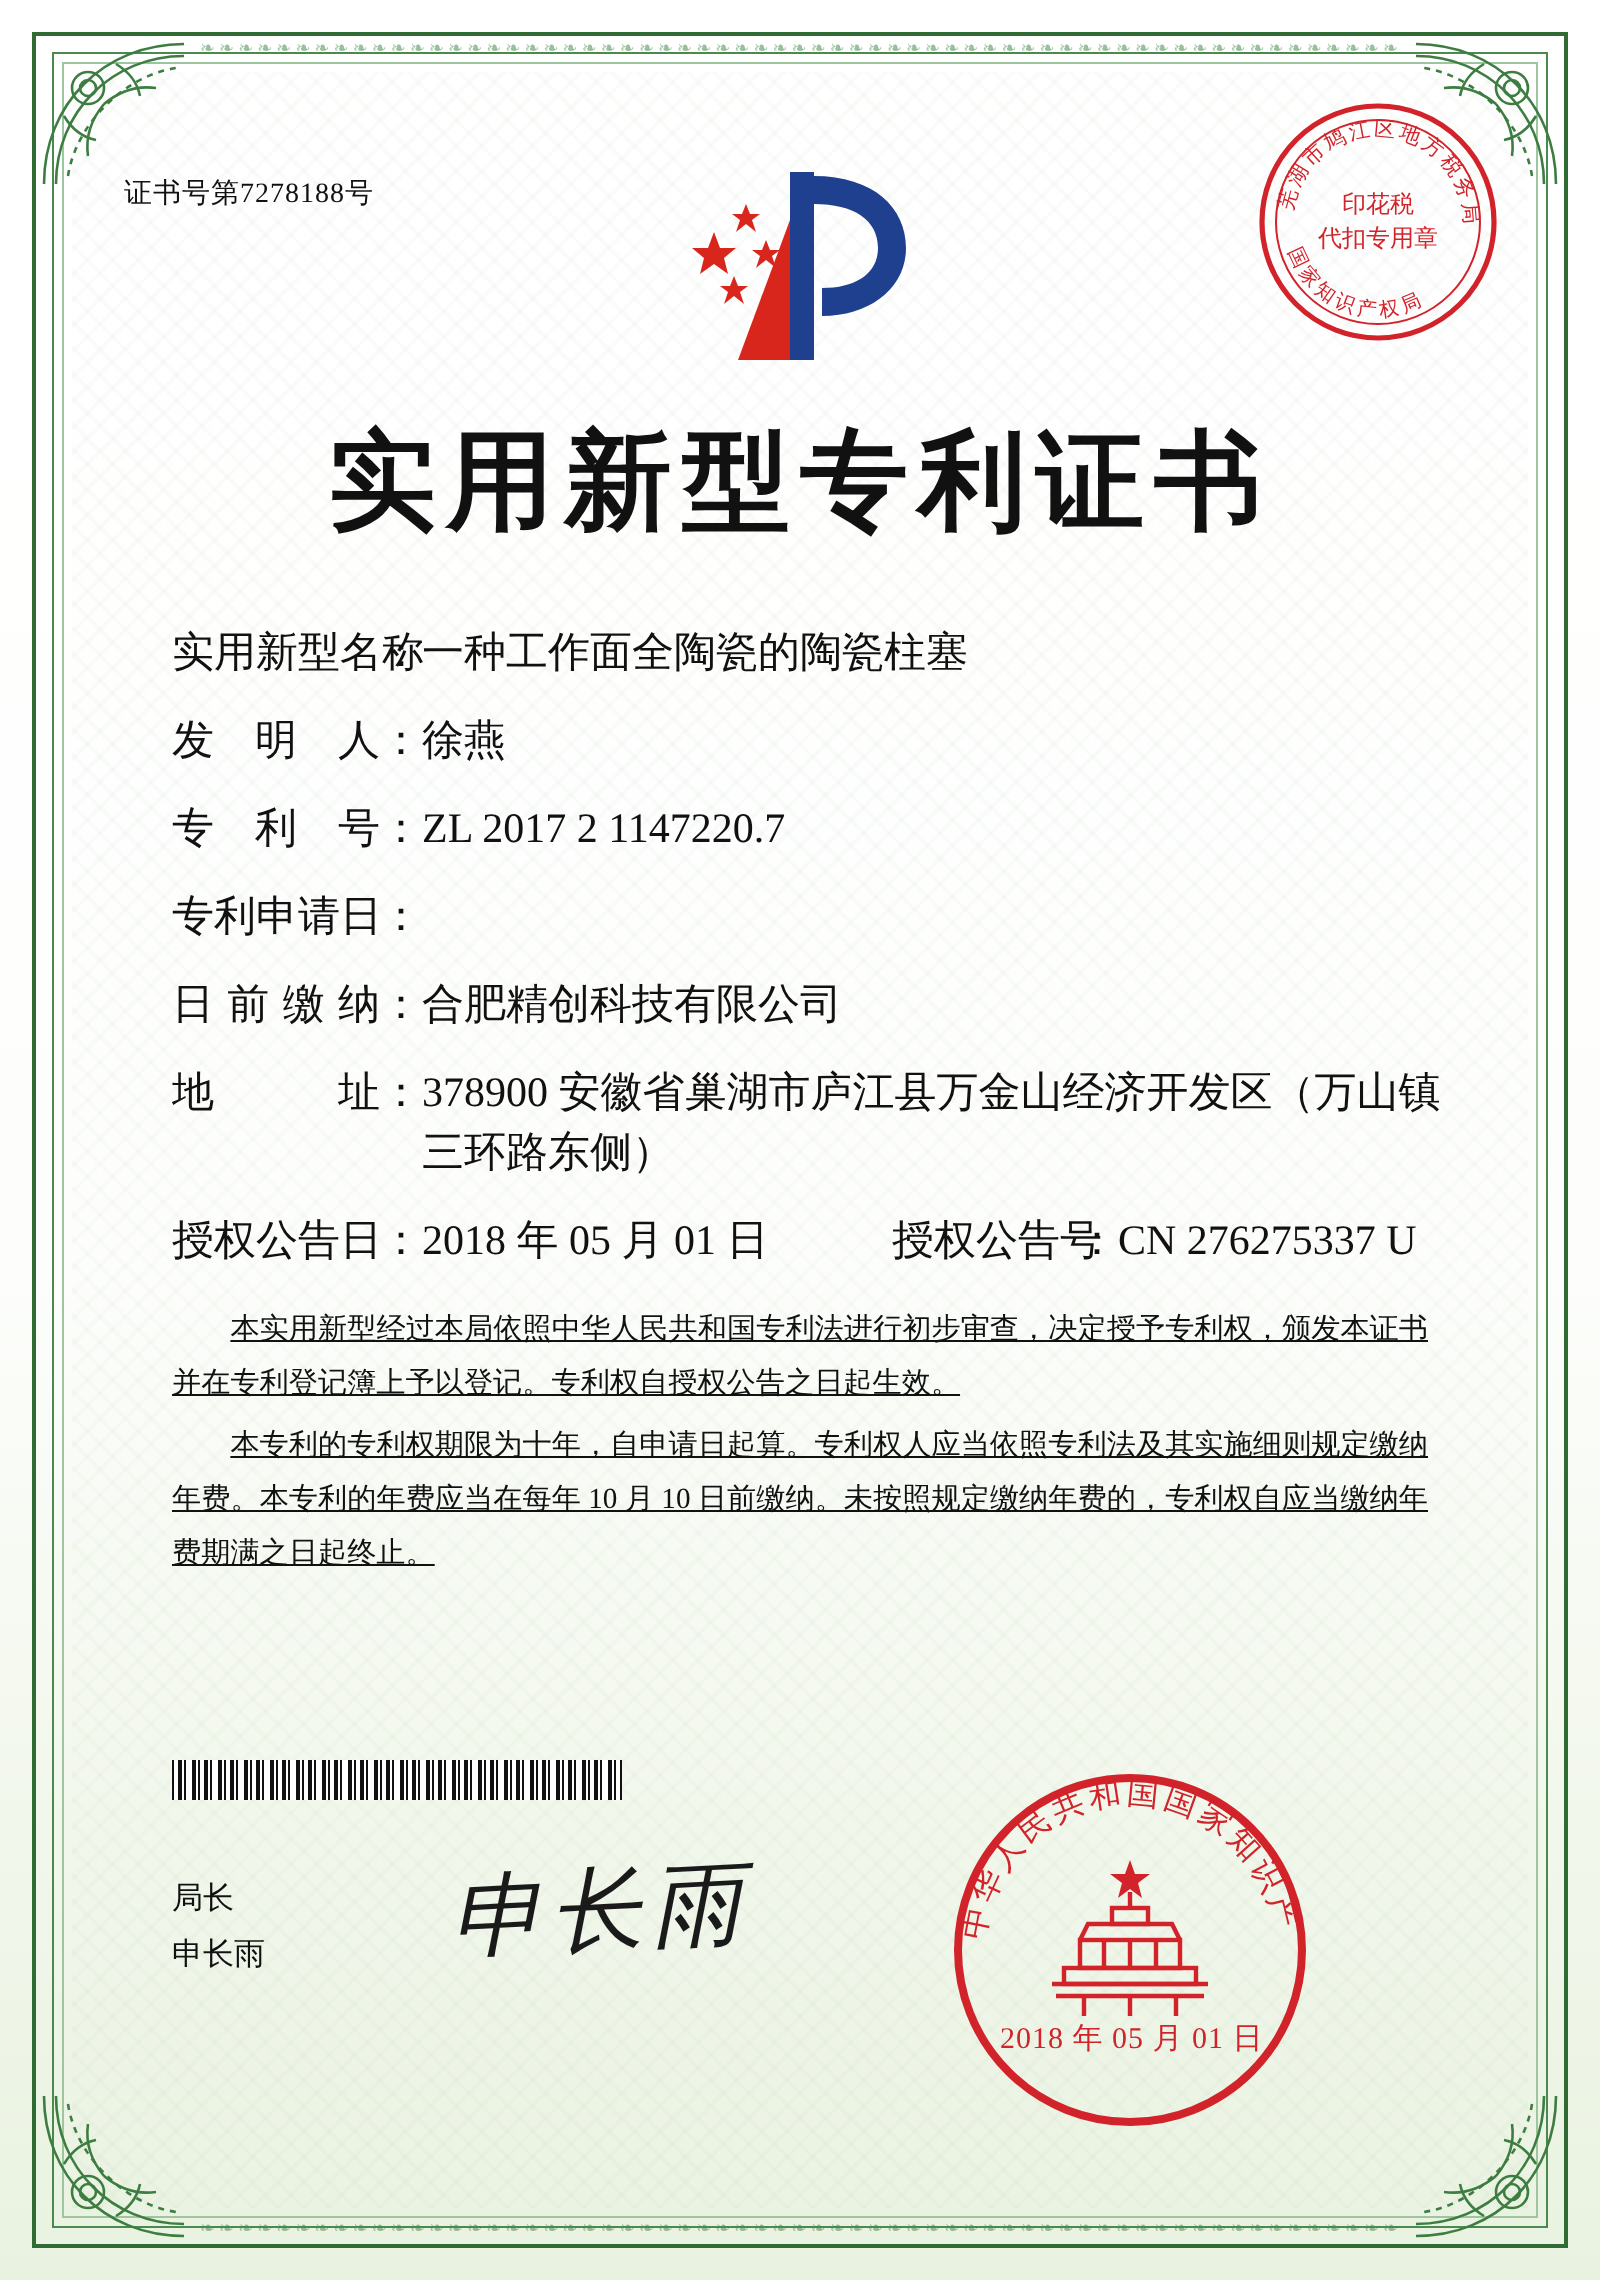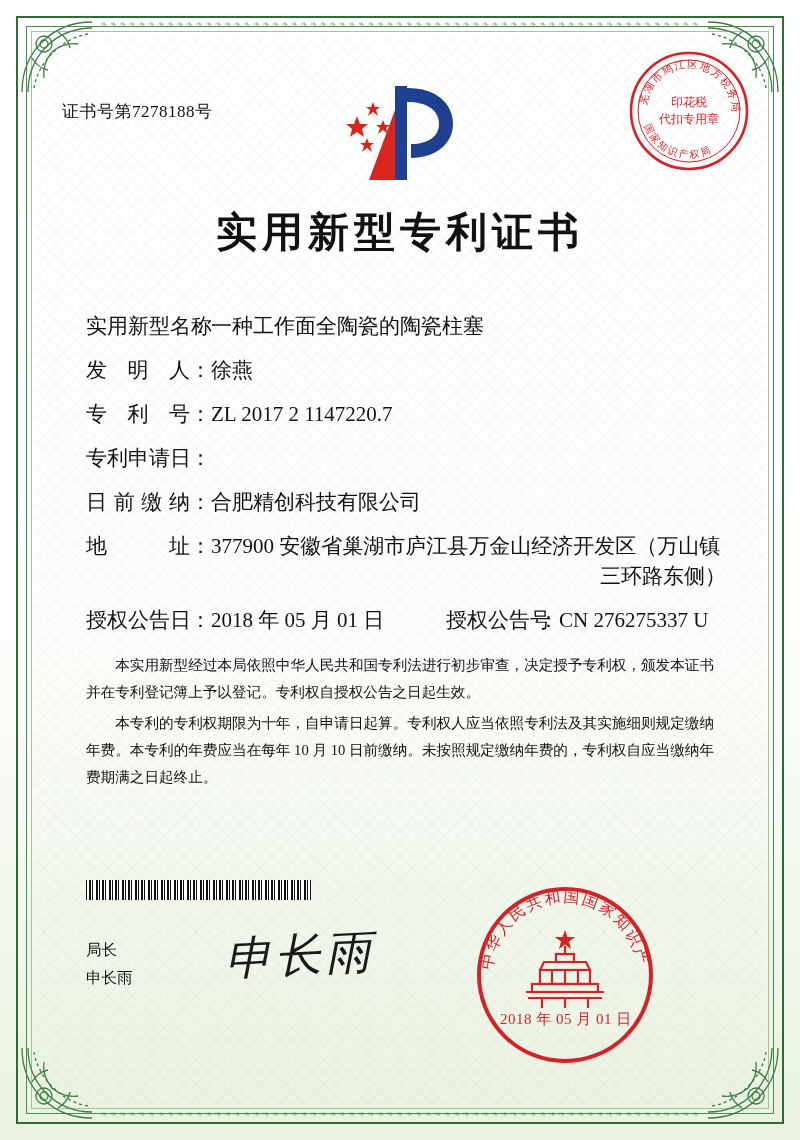--- a/index.html
+++ b/index.html
@@ -67,22 +67,22 @@
     background:
       repeating-linear-gradient(45deg, rgba(140,180,140,.045) 0 2px, transparent 2px 9px),
       repeating-linear-gradient(-45deg, rgba(140,180,140,.045) 0 2px, transparent 2px 9px);
     pointer-events: none;
   }
 
   
   .cert-no {
     position: absolute;
     left: 62px;
-    top: 100px;
-    font-size: 17px;
+    top: 88px;
+    font-size: 14px;
     color: #111;
     letter-spacing: .5px;
   }
 
   .logo {
     position: absolute;
     left: 333px;
     top: 80px;
     width: 140px;
     height: 118px;
@@ -94,21 +94,21 @@
     top: 48px;
     width: 126px;
     height: 126px;
   }
 
   .title {
     position: absolute;
     left: 0; right: 0;
     top: 205px;
     text-align: center;
-    font-size: 41px;
+    font-size: 54px;
     font-weight: bold;
     letter-spacing: 5px;
     color: #111;
     font-family: Liberation Mono, monospace;
   }
 
   
   .fields {
     position: absolute;
     left: 86px;
@@ -126,39 +126,39 @@
   }
   .field-label {
     width: 104px;
     flex: 0 0 104px;
     text-align: justify;
     text-align-last: justify;
     white-space: nowrap;
   }
   .field-colon { flex: 0 0 12px; }
   .field-value { flex: 1 1 auto; }
-  .field-value .second-line { display: block; margin-top: 8px; text-align: right; }
+  .field-value .second-line { display: block; margin-top: 8px; }
 
   .row-split { display: flex; align-items: flex-end; margin-bottom: 14px; line-height: 22px; }
   .split-left { width: 360px; flex: 0 0 360px; display: flex; }
   .split-right { flex: 1 1 auto; display: flex; }
   .split-right .field-label { width: 92px; flex: 0 0 92px; }
 
   
   .body-text {
     position: absolute;
     left: 86px;
     top: 652px;
     width: 632px;
     font-size: 14.6px;
     line-height: 27px;
     color: #111;
     text-align: justify;
   }
-  .body-text p { margin: 0 4px 4px 0; text-indent: 2em; }
+  .body-text p { margin: 0 4px 4px 0; text-indent: 2em; text-decoration: underline; }
 
   
   .barcode {
     position: absolute;
     left: 86px;
     top: 880px;
     width: 225px;
     height: 20px;
     background: repeating-linear-gradient(
       90deg,
@@ -335,21 +335,21 @@
     <div class="field-row">
       <span class="field-label">日前缴纳</span>
       <span class="field-colon">：</span>
       <span class="field-value">合肥精创科技有限公司</span>
     </div>
 
     <div class="field-row">
       <span class="field-label">地址</span>
       <span class="field-colon">：</span>
       <span class="field-value">
-        <span>377900 安徽省巢湖市庐江县万金山经济开发区（万山镇</span>
+        <span>378900 安徽省巢湖市庐江县万金山经济开发区（万山镇</span>
         <span class="second-line">三环路东侧）</span>
       </span>
     </div>
 
     <div class="row-split">
       <span class="split-left">
         <span class="field-label">授权公告日</span>
         <span class="field-colon">：</span>
         <span class="field-value">2018 年 05 月 01 日</span>
       </span>

